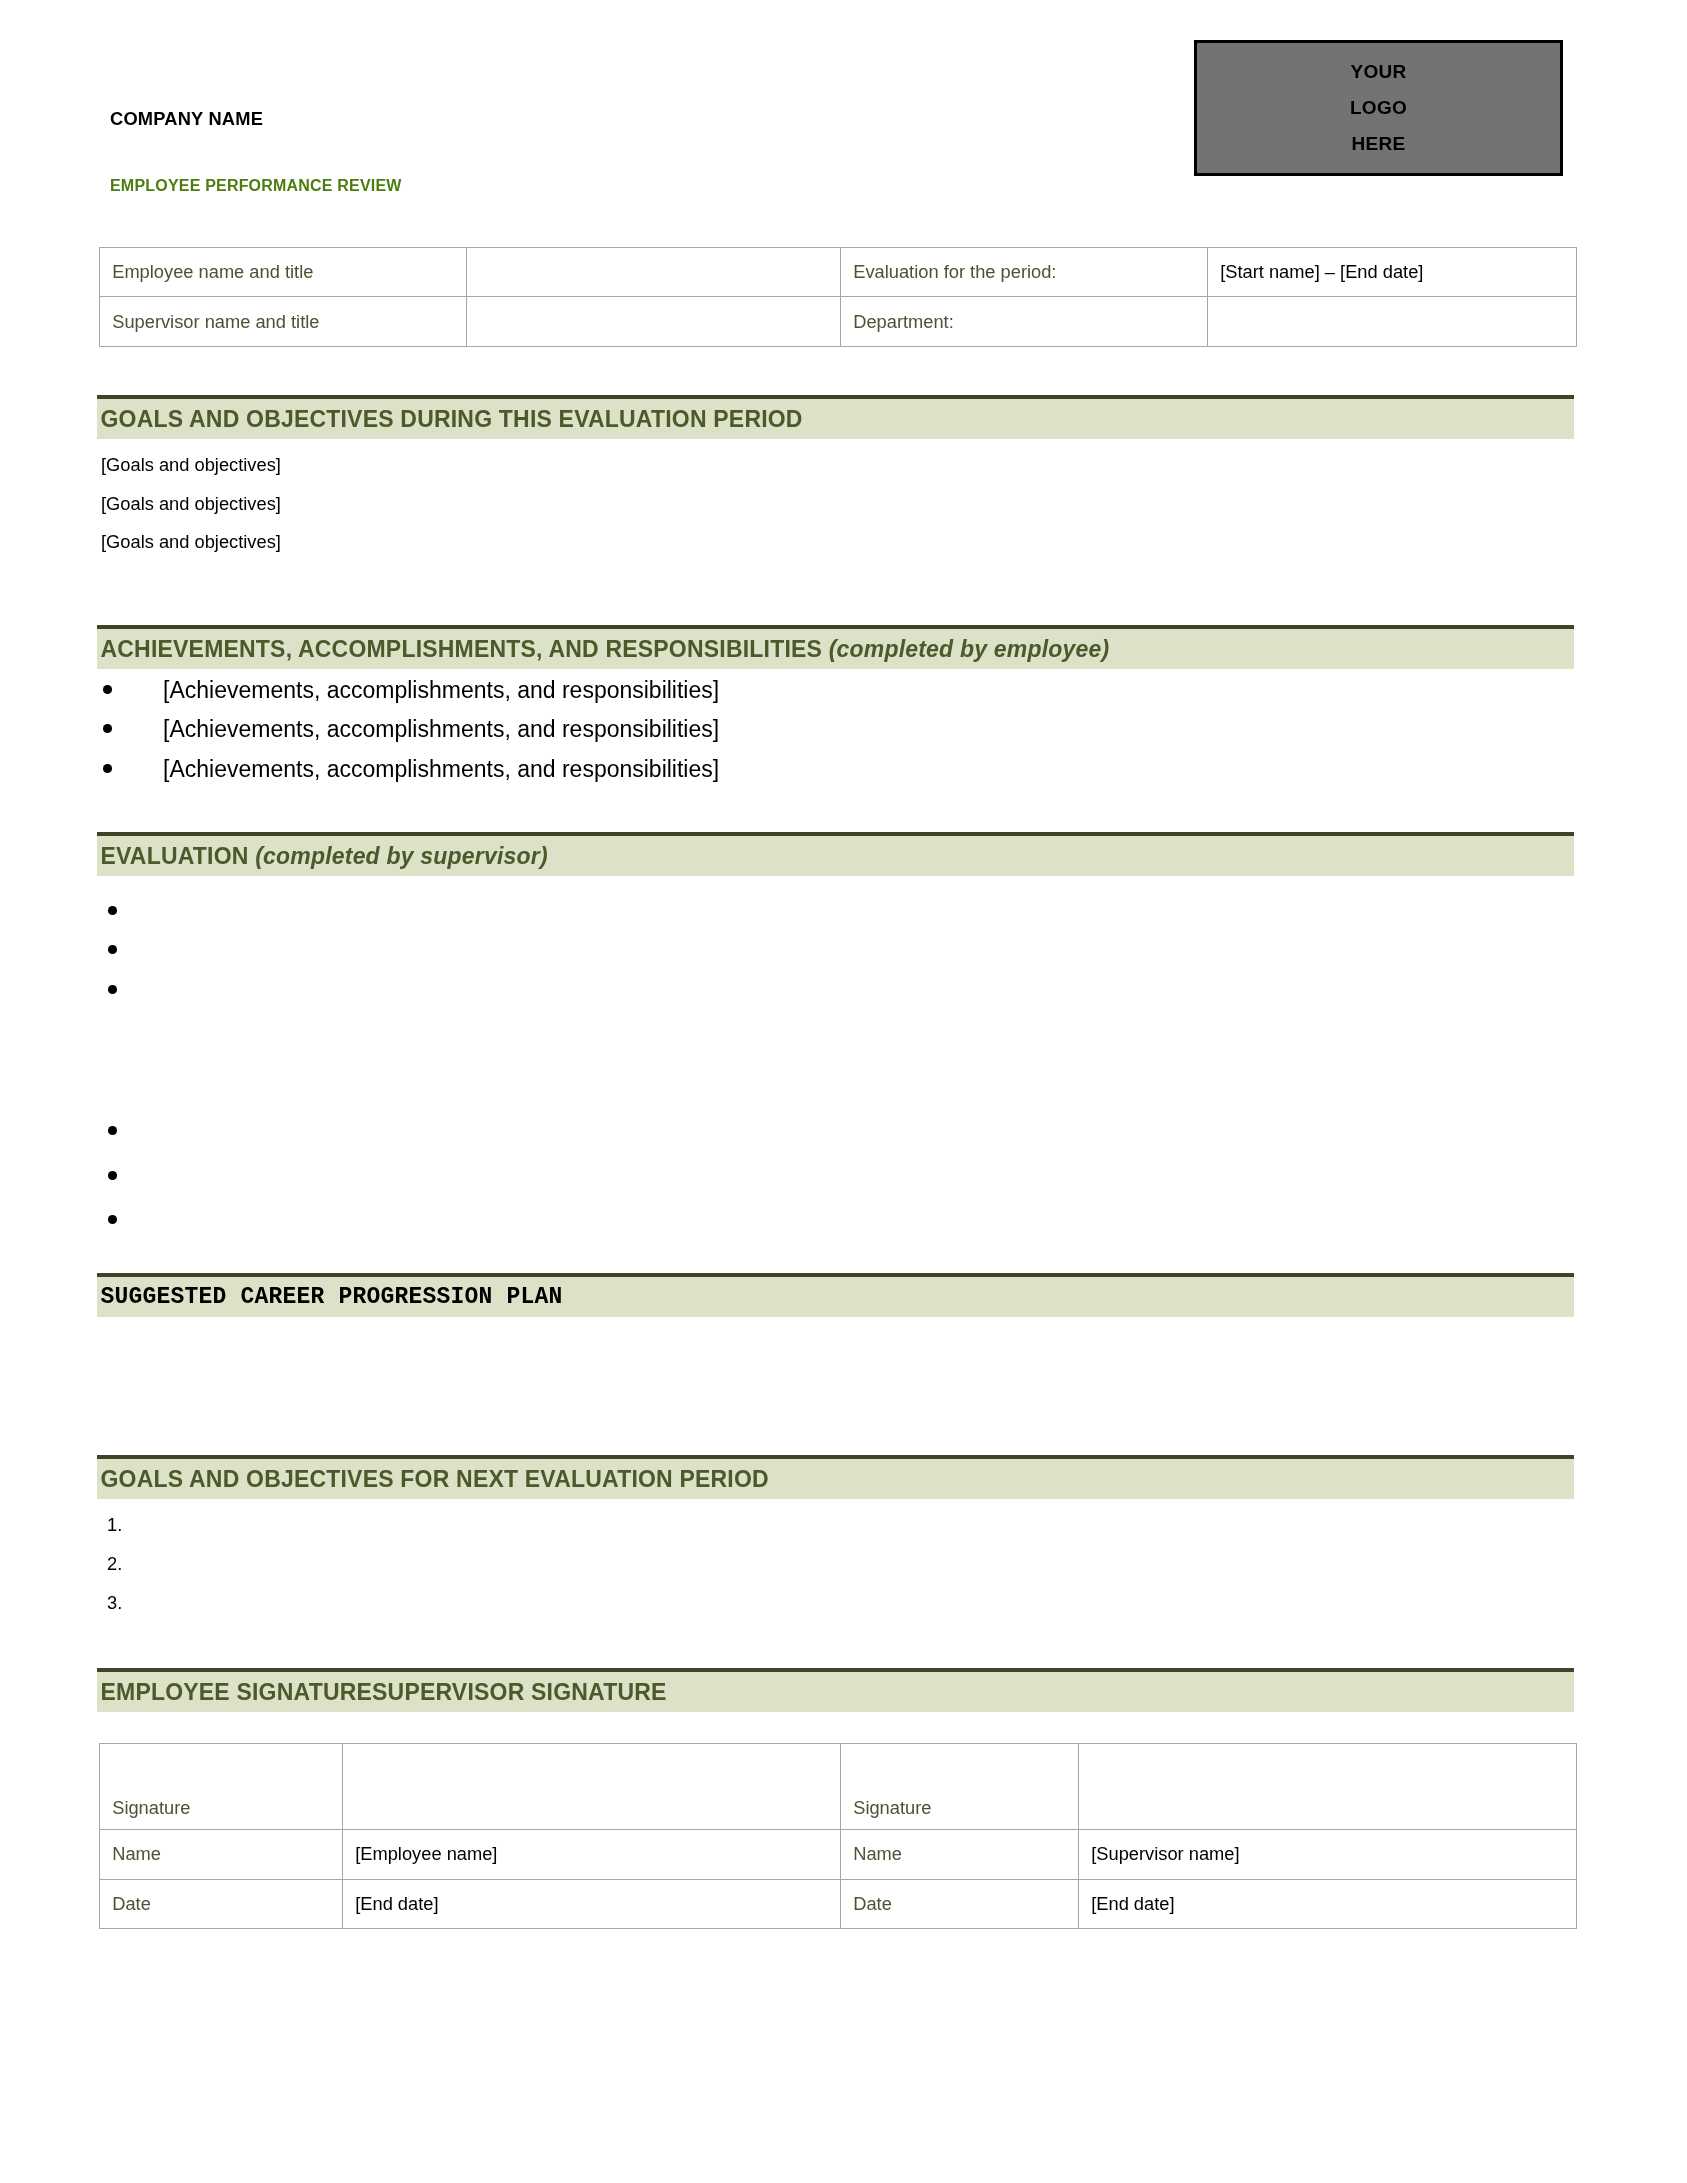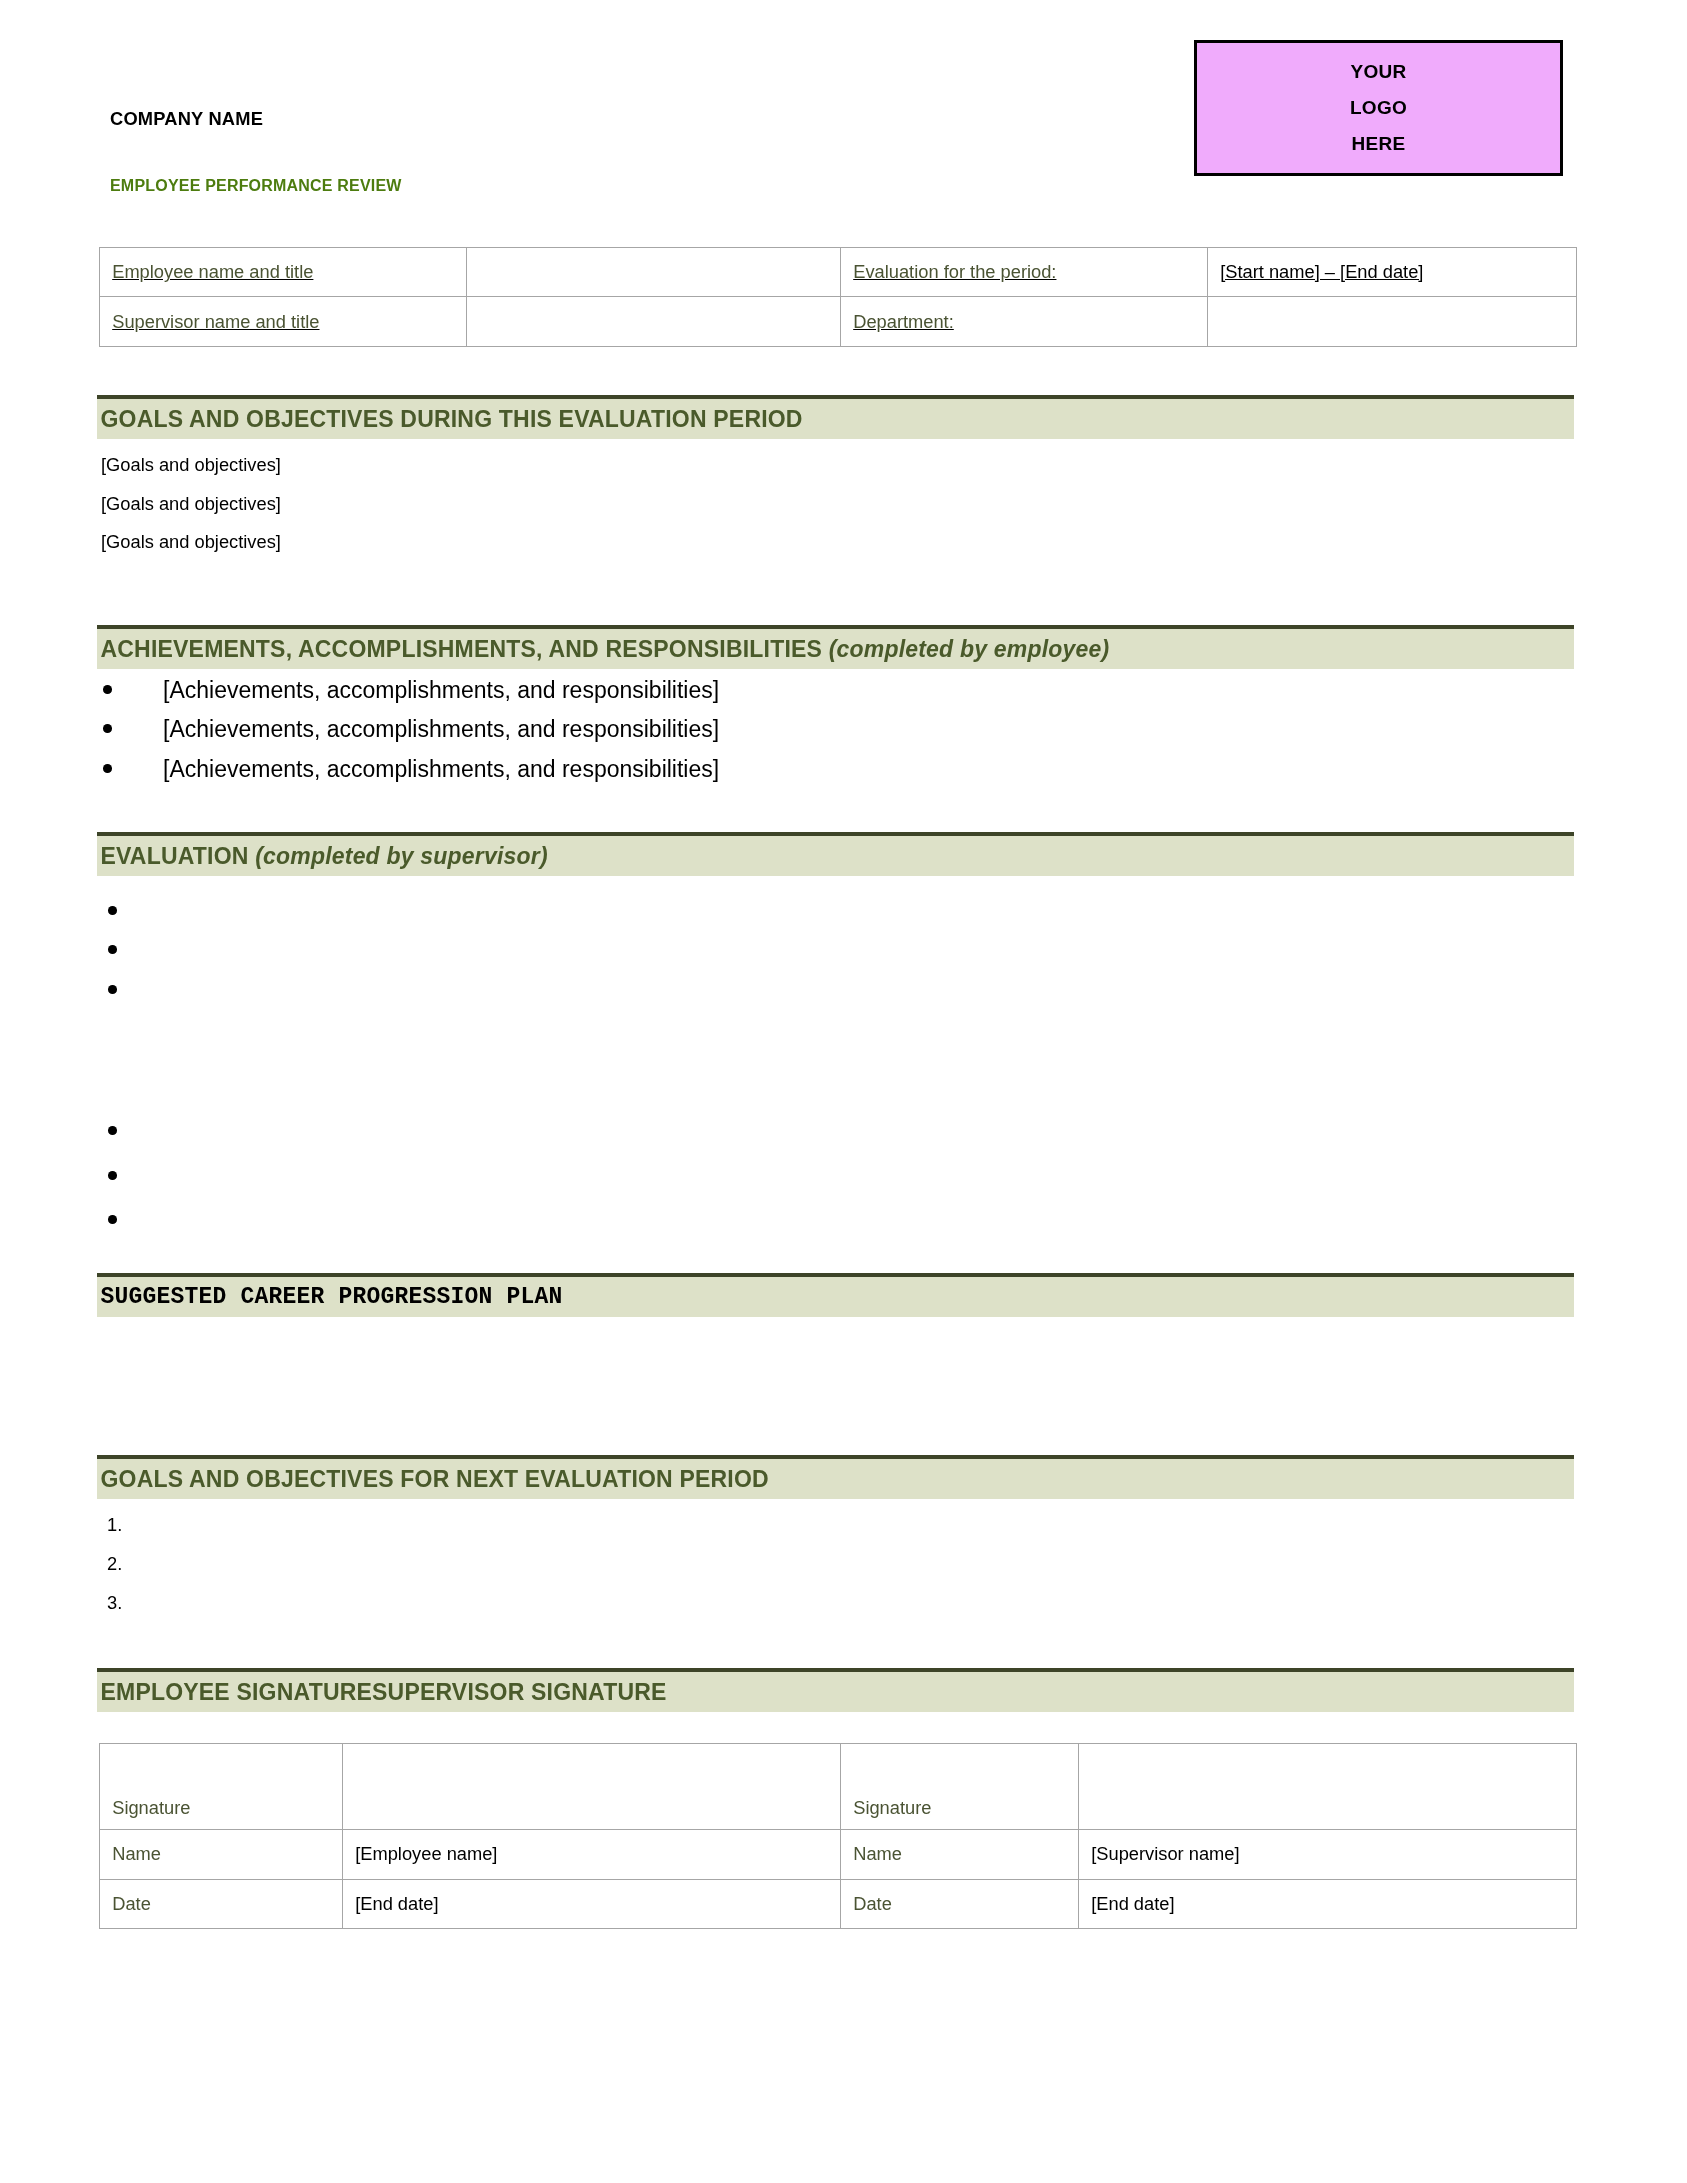--- a/index.html
+++ b/index.html
@@ -56,21 +56,21 @@
     left: 1194px;
     top: 40px;
     width: 369px;
     height: 136px;
     border: 3.5px solid #000000;
     box-sizing: border-box;
     display: flex;
     flex-direction: column;
     align-items: center;
     justify-content: center;
-    background: #f0abfc;
+    background: #737373;
   }
   .logo-line {
     font-size: 19px;
     font-weight: bold;
     line-height: 36px;
     color: #000000;
     letter-spacing: 0.3px;
   }
 
   
@@ -90,21 +90,20 @@
     color: #4a5333;
   }
   .val {            
     color: #000000;
   }
 
   #info-table {
     left: 99px;
     top: 247px;
     width: 1476px;
-    text-decoration: underline;
   }
   #info-table td { height: 31px; }
 
   #sig-table {
     left: 99px;
     top: 1743px;
     width: 1476px;
   }
   #sig-table td { height: 31px; }
   #sig-table tr.tall td { height: 66px; vertical-align: bottom; padding-bottom: 10.5px; }

